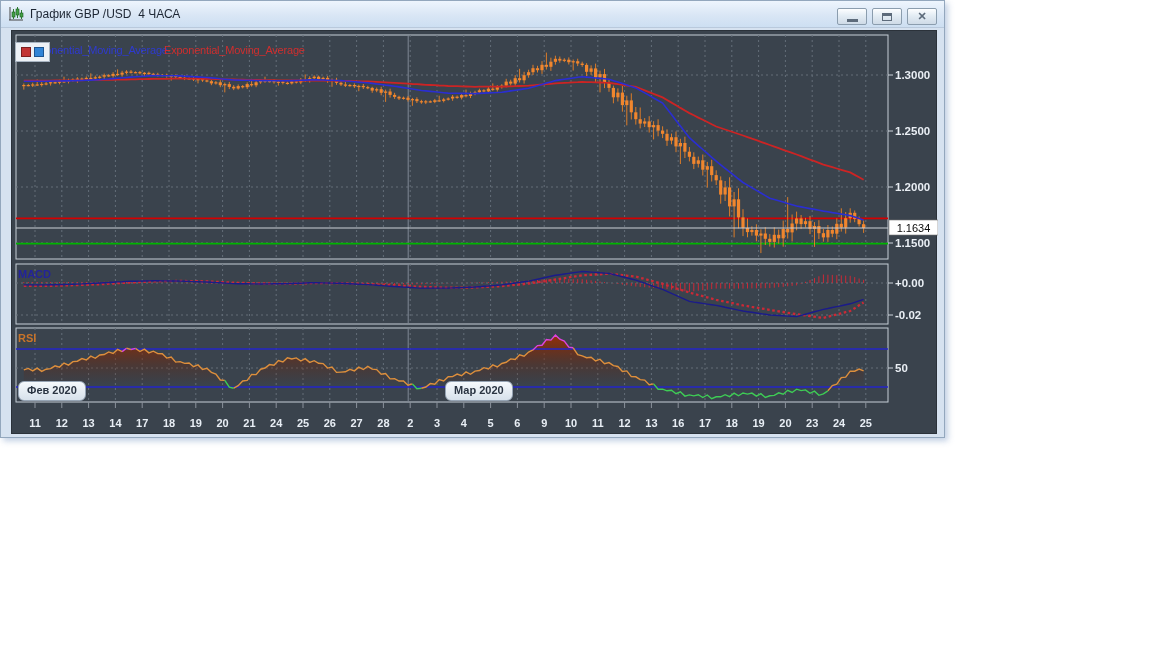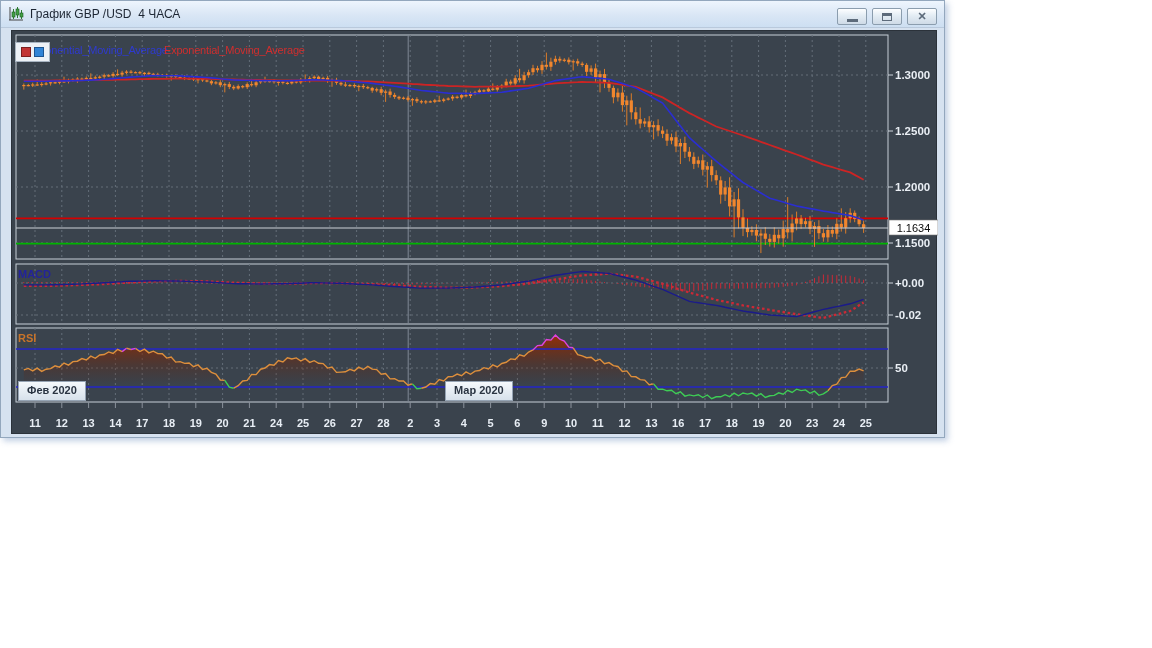--- a/index.html
+++ b/index.html
@@ -21,21 +21,21 @@
   .overlay { position:absolute; z-index:2; }
   .legend-chip { left:3px; top:11px; width:35px; height:20px; background:#edf1f6; border:1px solid #a8b4c1;
                  display:flex; align-items:center; justify-content:center; gap:3px; }
   .sw { width:10px; height:10px; }
   .sw-red { background:#c23434; border:1px solid #7c1f1f; }
   .sw-blue { background:#3184d6; border:1px solid #1d5591; }
   .leg-txt { top:13px; font-size:11px; white-space:nowrap; letter-spacing:-0.2px; }
   .leg-fast { left:15px; color:#2e3ad0; z-index:1; }
   .leg-slow { left:152px; color:#d02e2e; }
   .badge { top:350px; height:20px; padding:2px 8px 0 8px; font-size:11px; font-weight:bold; color:#2a3442;
-           background:linear-gradient(#f5f9fc,#d7e1eb); border:1px solid #96a4b4; border-radius:0; }
+           background:linear-gradient(#f5f9fc,#d7e1eb); border:1px solid #96a4b4; border-radius:6px; }
   .badge-feb { left:6px; }
   .badge-mar { left:398px;margin-left:35px; }
 </style>
 </head>
 <body>
 
 <div class="window">
   <div class="titlebar">
     <svg width="16" height="16" viewBox="0 0 16 16">
       <line x1="2" y1="1" x2="2" y2="14" stroke="#444" stroke-width="1"></line>

